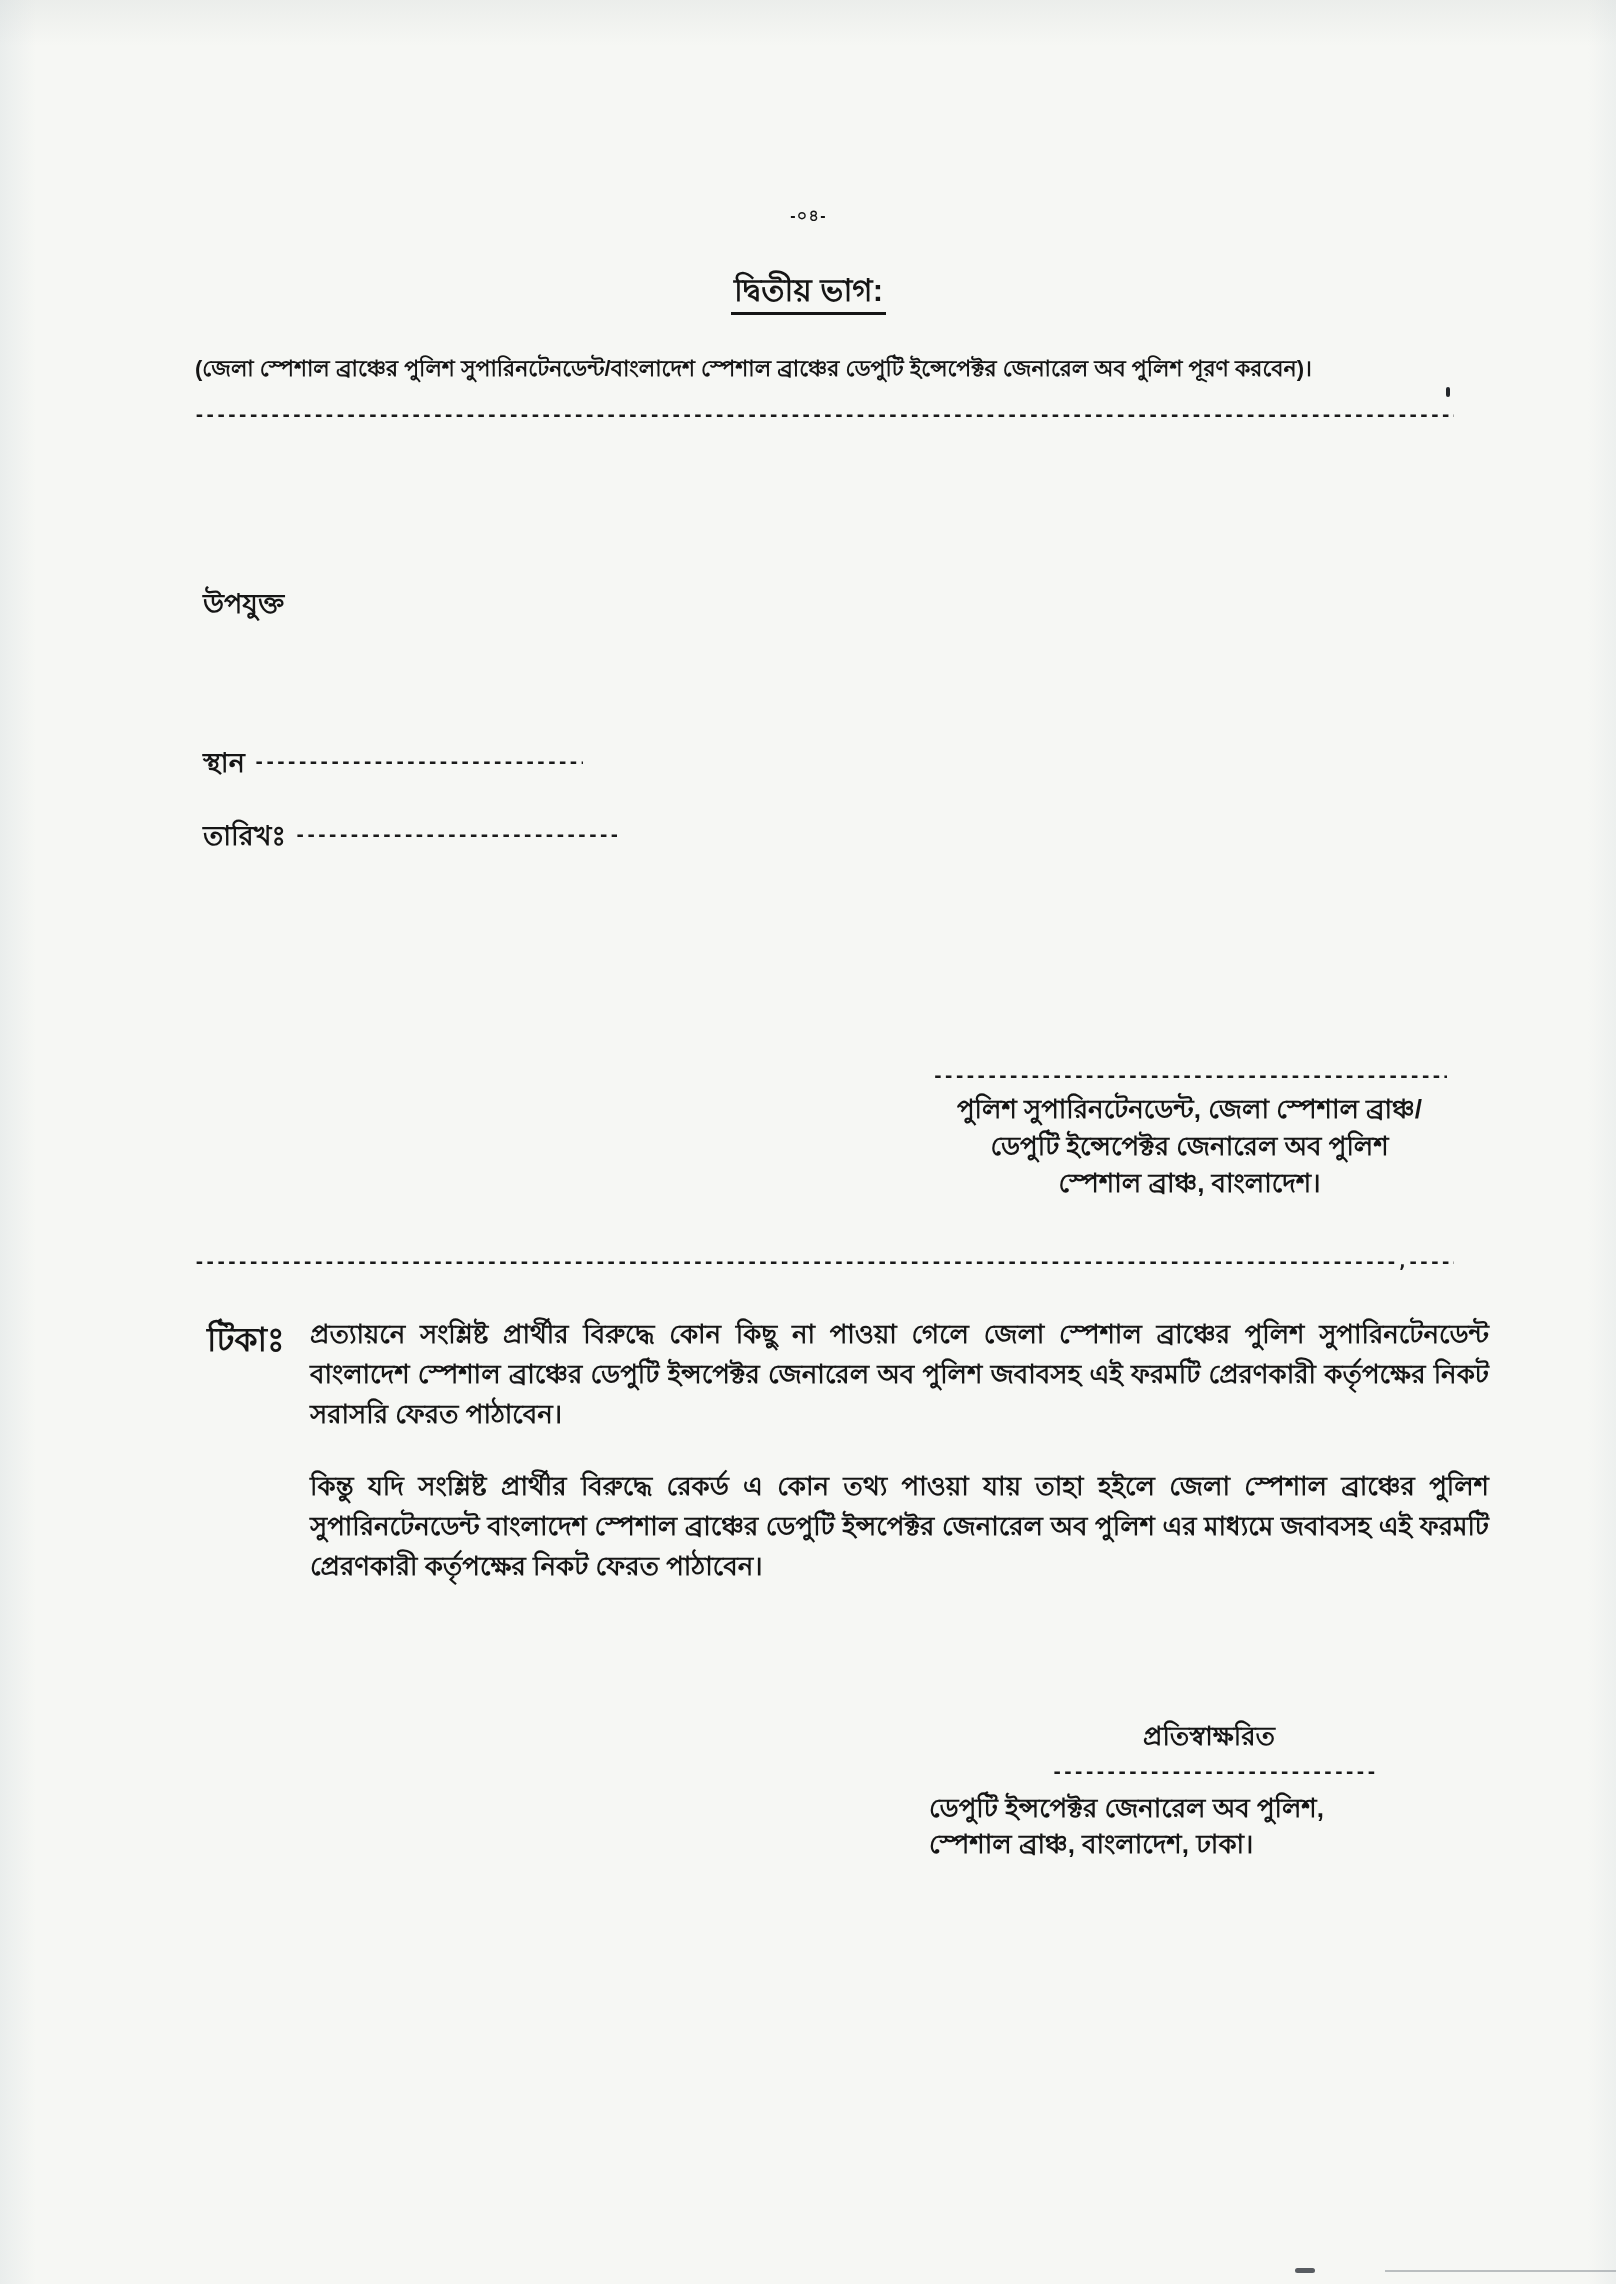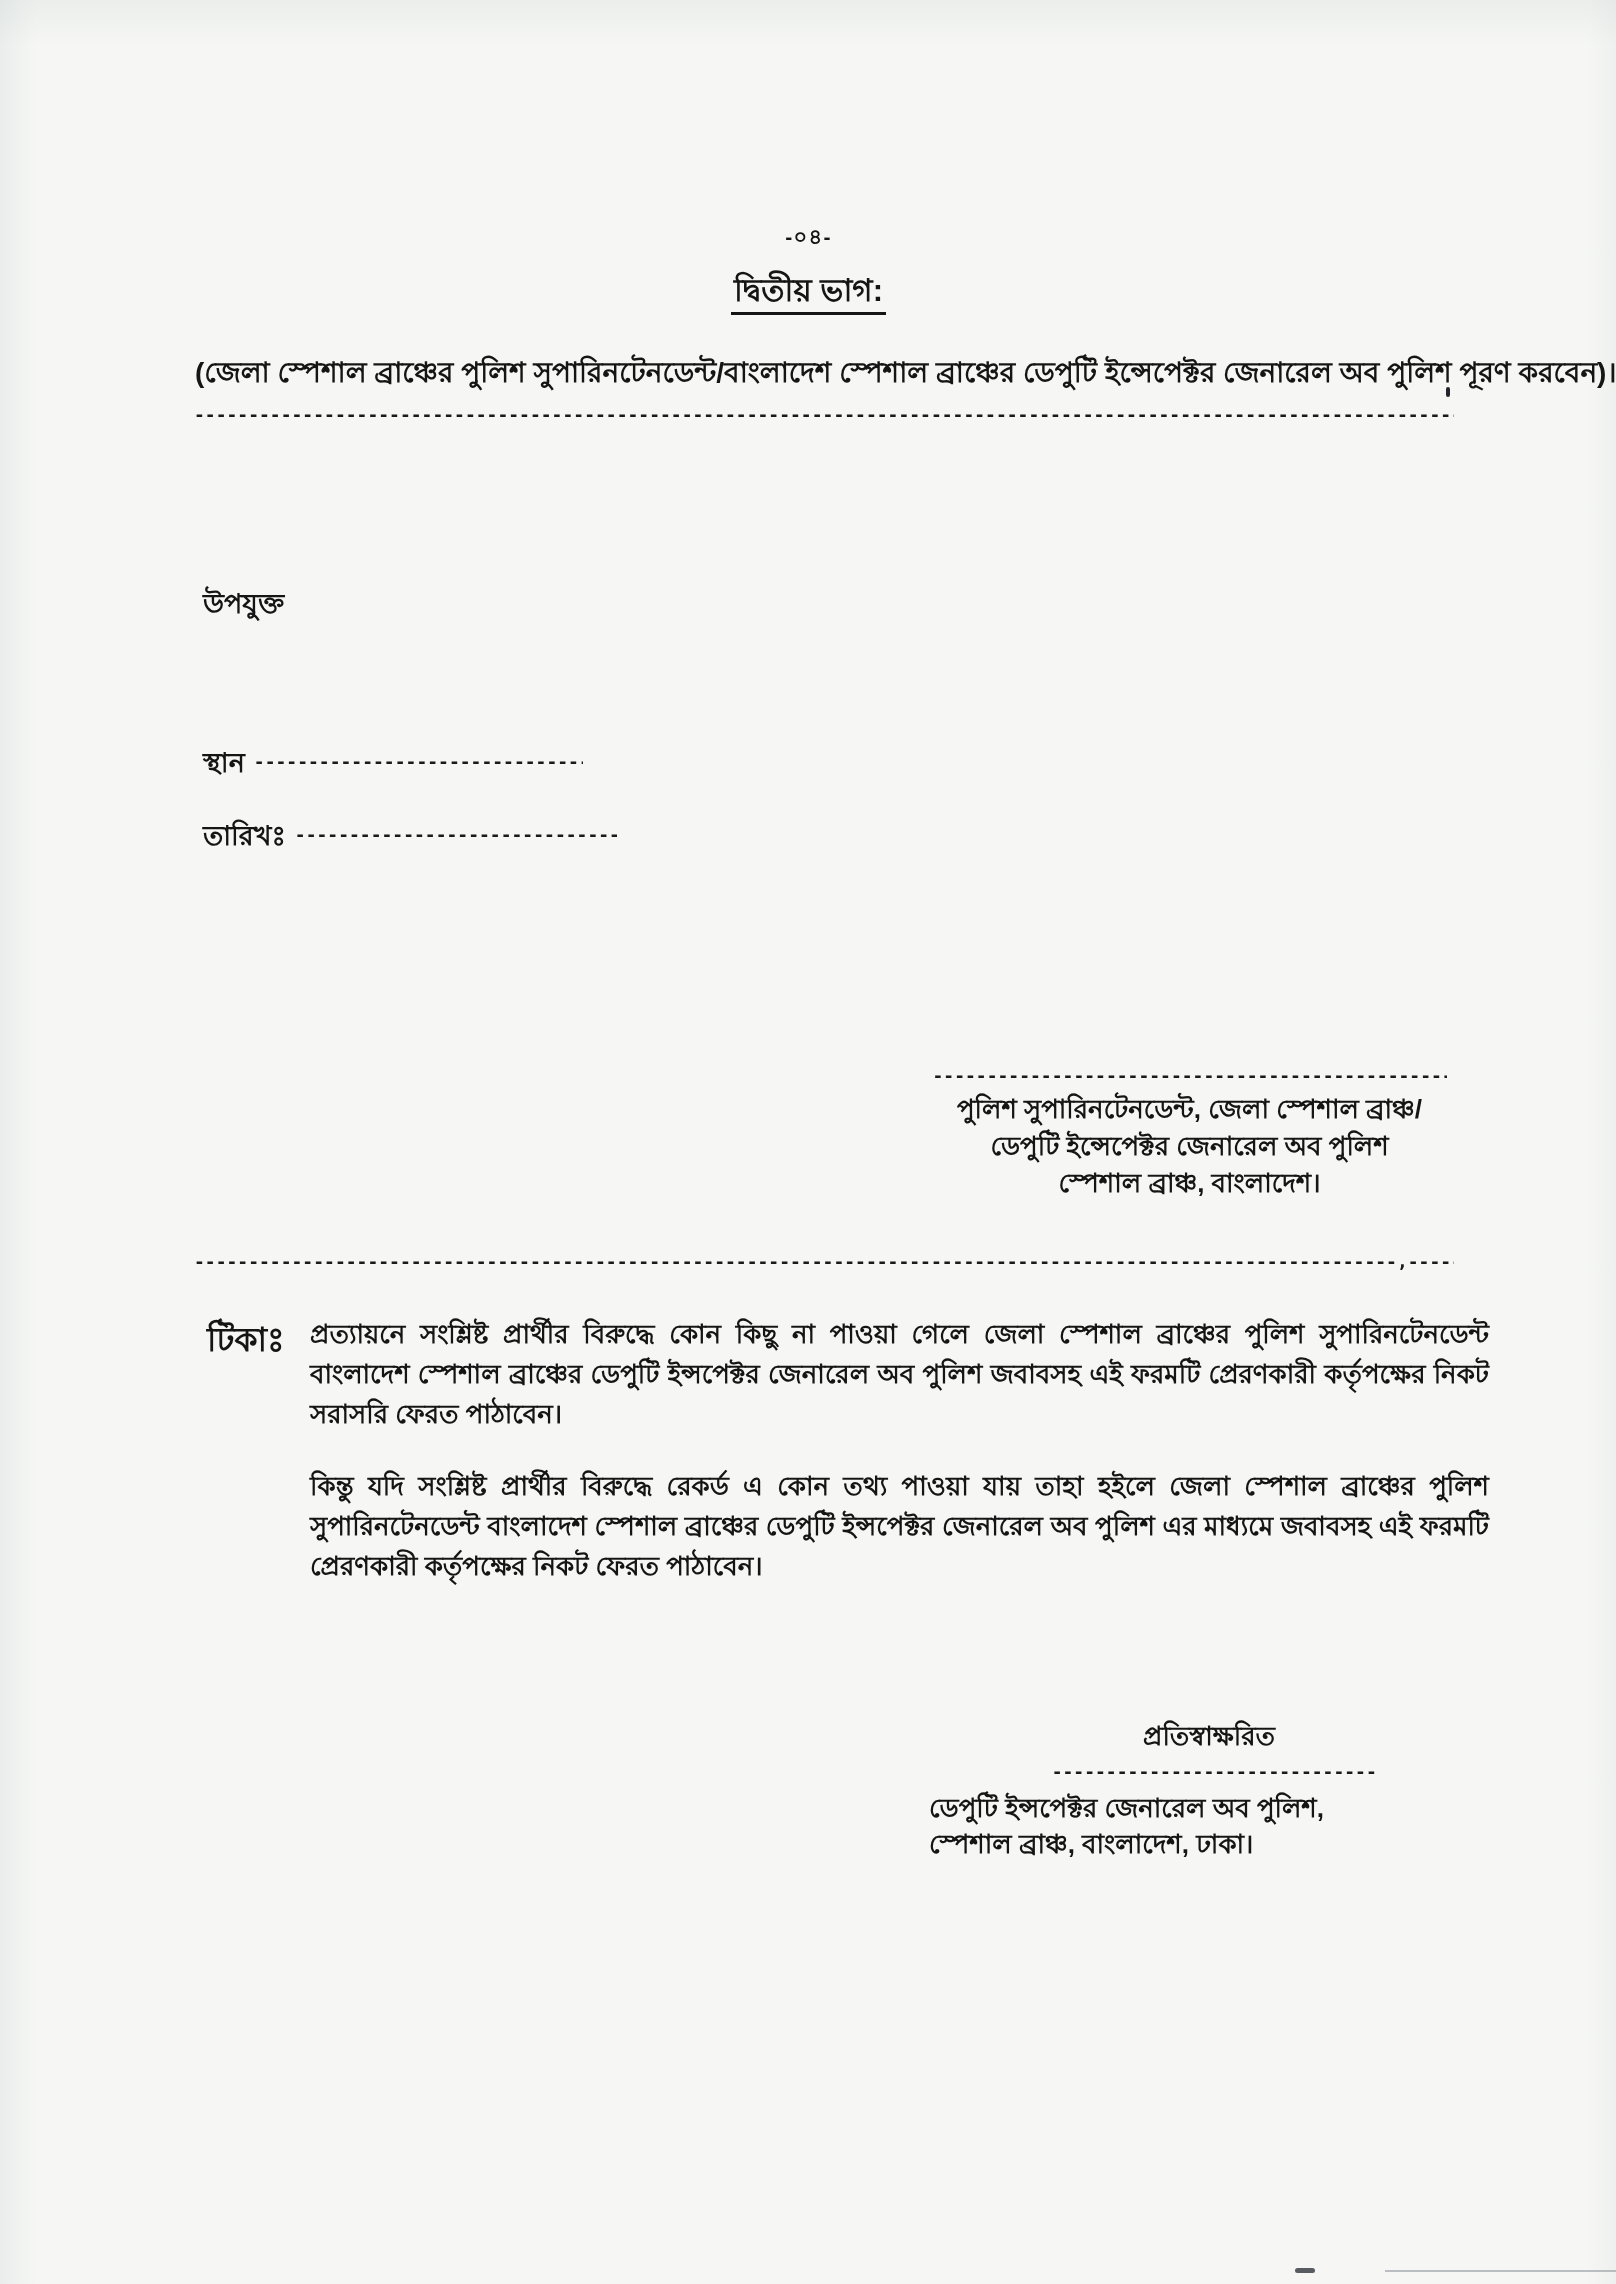--- a/index.html
+++ b/index.html
@@ -13,24 +13,24 @@
     font-weight: bold;
     background:
       linear-gradient(90deg, rgba(205,214,218,0.30) 0px, rgba(205,214,218,0.0) 36px),
       linear-gradient(270deg, rgba(205,214,218,0.22) 0px, rgba(205,214,218,0.0) 29px),
       linear-gradient(180deg, rgba(215,220,218,0.35) 0px, rgba(215,220,218,0.0) 46px),
       #f6f7f4;
     overflow: hidden;
   }
   .abs { position: absolute; }
   .centered { left: 0; width: 100%; text-align: center; }
-  .pagenum { top: 221px; font-size: 21px; letter-spacing: 1.3px; }
+  .pagenum { top: 203px; font-size: 16px; letter-spacing: 1.3px; }
   .title { top: 266px; font-size: 31px; }
   .title span { border-bottom: 3.3px solid #151515; padding: 0 2.6px 3.9px 2.6px; }
-  .instruction { top: 351px; left: 195px; font-size: 28px; white-space: nowrap; }
+  .instruction { top: 351px; left: 195px; font-size: 22px; white-space: nowrap; }
   .dashline {
     font-family: "DejaVu Sans Mono", "Liberation Mono", monospace;
     font-weight: bold;
     font-size: 18px;
     letter-spacing: 0px;
     white-space: nowrap;
     overflow: hidden;
     color: #1a1a1a;
   }
   .sep-top { top: 404px; left: 194px; width: 1260px; height: 27px; }

